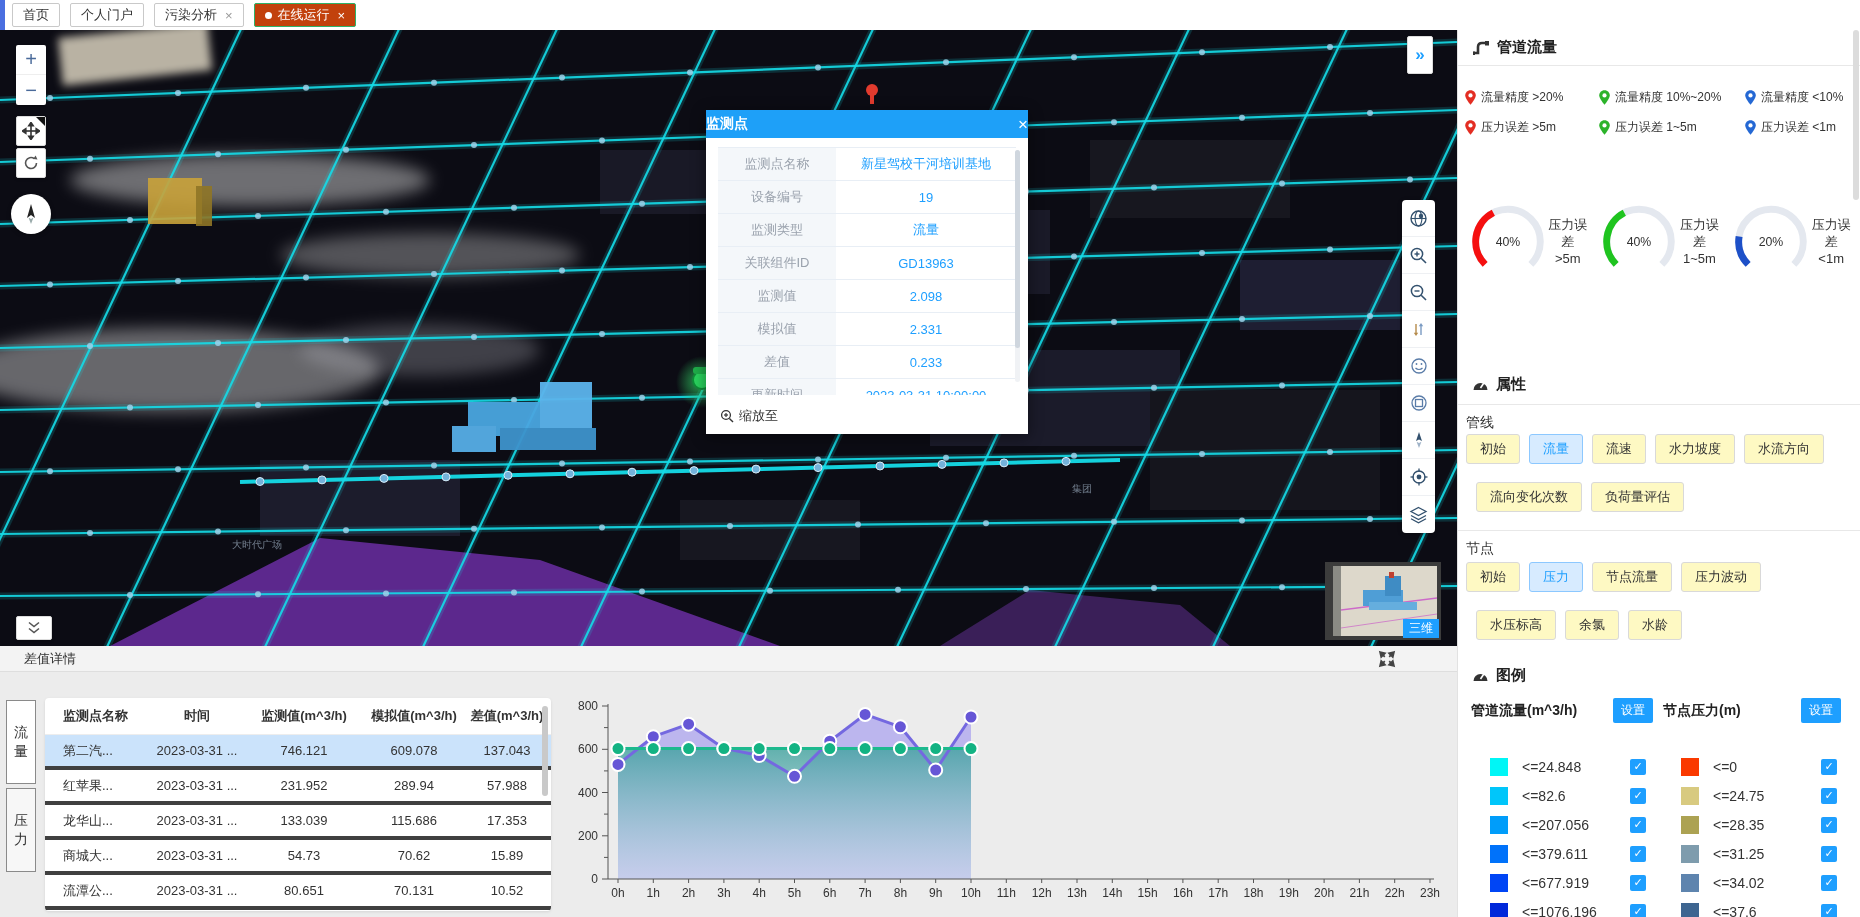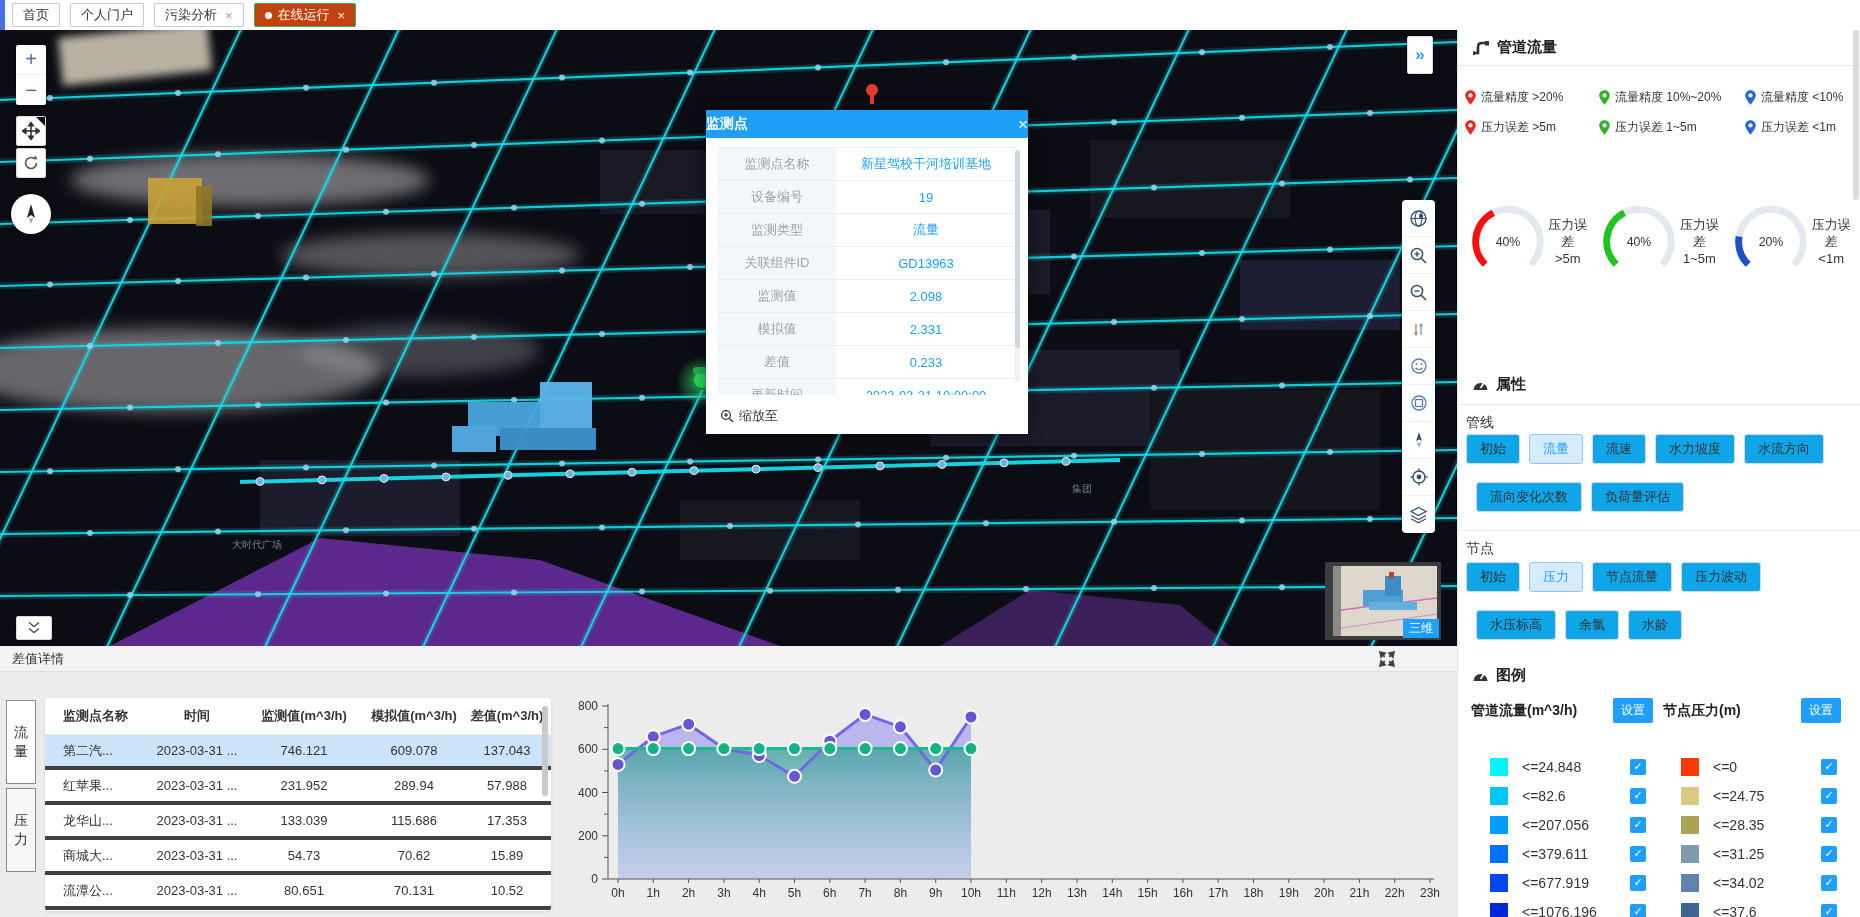--- a/index.html
+++ b/index.html
@@ -63,35 +63,35 @@
   .pin-grid { position:absolute; left:6px; top:56px; display:grid; grid-template-columns:134px 146px auto; row-gap:8px; }
   .pin-item { display:flex; align-items:center; gap:4px; font-size:12px; color:#333; height:22px; }
   .gauges { position:absolute; left:4px; top:158px; width:395px; display:flex; justify-content:space-around; }
   .gauge { display:flex; flex-direction:row; align-items:center; width:120px; }
   .glabel { font-size:13px; color:#333; text-align:center; line-height:17px; margin-top:2px; }
   .sub-h { position:absolute; left:0; width:100%; border-top:1px solid #e8e8e8; padding:9px 0 0 8px; font-size:14px; color:#333; }
   .pipe-sub { top:374px; } .node-sub { top:500px; }
   .btnrow { position:absolute; display:flex; }
   .pipe-r1 { left:8px; top:404px; } .pipe-r2 { left:18px; top:452px; }
   .node-r1 { left:8px; top:532px; } .node-r2 { left:18px; top:580px; }
-  .btn-prop { display:inline-flex; align-items:center; justify-content:center; height:30px; padding:0 13px; border:1px solid #d9d9d9; border-radius:3px; background:#0ea5e9; color:#333; font-size:13px; margin-right:9px; cursor:pointer; white-space:nowrap; }
+  .btn-prop { display:inline-flex; align-items:center; justify-content:center; height:30px; padding:0 13px; border:1px solid #d9d9d9; border-radius:3px; background:#fef9c3; color:#333; font-size:13px; margin-right:9px; cursor:pointer; white-space:nowrap; }
   .btn-prop.active { background:#d7ebff; border-color:#8cc8ff; color:#1e9fff; }
   .leg-col { position:absolute; top:668px; }
   .leg-col-h { display:flex; align-items:center; font-size:14px; font-weight:bold; color:#222; }
   .set-btn { background:#1e9fff; color:#fff; font-size:12px; font-weight:normal; border-radius:2px; padding:4px 8px; cursor:pointer; }
   .leg-items-0 { position:absolute; left:12px; top:722px; width:176px; }
   .leg-items-1 { position:absolute; left:203px; top:722px; width:176px; }
   .leg-row { display:flex; align-items:center; height:29px;margin-left:20px; }
   .swatch { width:18px; height:18px; margin-right:14px; }
   .leg-label { font-size:14px; color:#333; flex:1; }
   .chk { width:16px; height:16px; background:#1e9fff; border-radius:2px; color:#fff; font-size:11px; display:flex; align-items:center; justify-content:center; cursor:pointer; }
   .sb-scroll { position:absolute; right:1px; top:0; width:6px; height:887px; }
   .sb-scroll .thumb { position:absolute; top:0; width:6px; height:170px; background:#dcdcdc; border-radius:3px; }
   
-  .bph { position:absolute; left:0; top:646px; width:1457px; height:26px; background:#f3f3f3; border-bottom:1px solid #dedede; display:flex; align-items:center; padding-left:12px; font-size:13px; color:#333; }
+  .bph { position:absolute; left:0; top:646px; width:1457px; height:26px; background:#f3f3f3; border-bottom:1px solid #dedede; display:flex; align-items:center; padding-left:24px; font-size:13px; color:#333; }
   .bp { position:absolute; left:0; top:672px; width:1457px; height:245px; background:#ececec; }
   .expand { position:absolute; left:1378px; top:650px; width:18px; height:18px; cursor:pointer; }
   .vtab { position:absolute; left:6px; width:30px; background:#fff; border:1px solid #8a8a8a; display:flex; flex-direction:column; align-items:center; justify-content:center; font-size:14px; color:#333; line-height:19px; cursor:pointer; }
   .vtab.t0 { top:28px; height:84px; } .vtab.t1 { top:116px; height:84px; background:#f7f7f7; }
   .dtable { position:absolute; left:45px; top:26px; width:506px; height:213px; background:#fff; border-radius:4px; box-shadow:0 1px 3px rgba(0,0,0,.1); overflow:hidden; }
   .drow { display:flex; align-items:center; height:35px; font-size:13px; color:#333; border-bottom:4px solid #404040; }
   .drow.hd { height:37px; font-weight:bold; border-bottom:1px solid #ededed; }
   .drow.sel { background:#cbe3fb; }
   .dc { text-align:center; }
   .dc0 { width:100px; text-align:left; padding-left:18px; }

